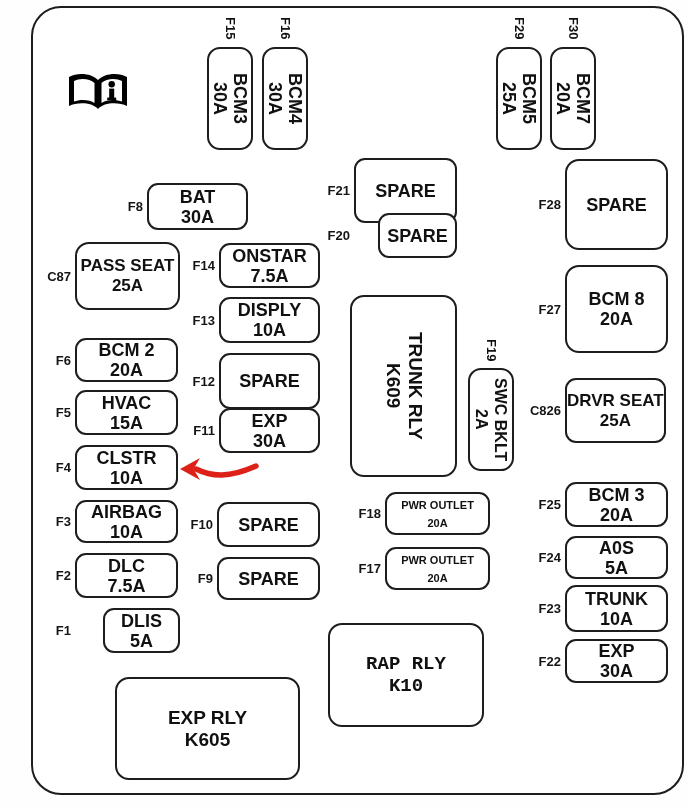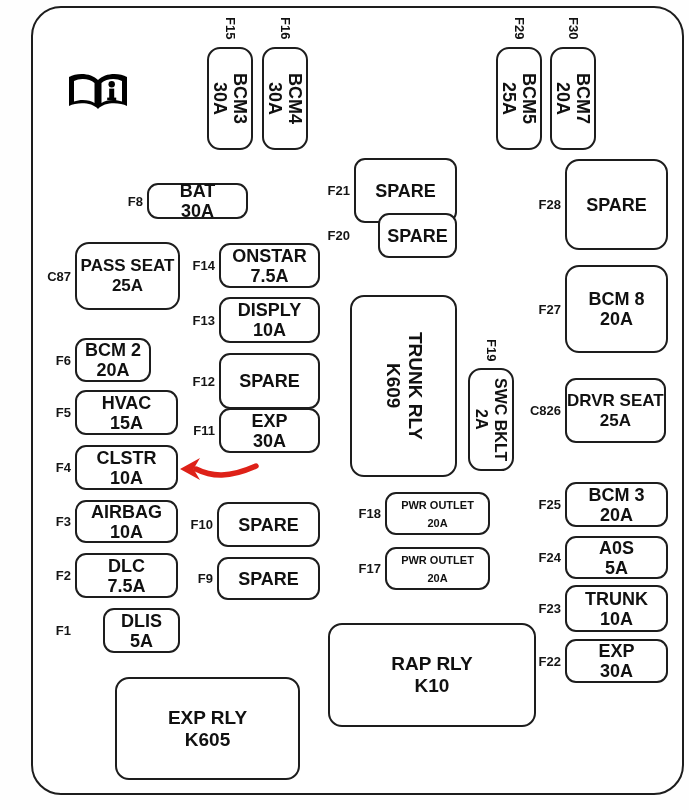--- a/index.html
+++ b/index.html
@@ -106,21 +106,21 @@
         <span>F30</span>
       </div>
     <div class="vbox">
       <div class="vtext">
           <span>BCM7</span>
           <span>20A</span>
         </div>
     </div>
   </div>
 
-  <div class="hfuse" style="left:103px;top:183px;width:145px;height:36px;">
+  <div class="hfuse" style="left:103px;top:183px;width:145px;height:47px;">
     <div class="flabel">F8</div>
     <div class="fbox">
         <span>BAT</span>
         <span>30A</span>
       </div>
   </div>
   <div class="hfuse" style="left:31px;top:242px;width:149px;height:68px;">
     <div class="flabel">C87</div>
     <div class="fbox wide9 bigrad">
         <span>PASS SEAT</span>
@@ -134,21 +134,21 @@
         <span>7.5A</span>
       </div>
   </div>
   <div class="hfuse" style="left:175px;top:297px;width:145px;height:46px;">
     <div class="flabel">F13</div>
     <div class="fbox">
         <span>DISPLY</span>
         <span>10A</span>
       </div>
   </div>
-  <div class="hfuse" style="left:31px;top:338px;width:120px;height:44px;">
+  <div class="hfuse" style="left:31px;top:338px;width:147px;height:44px;">
     <div class="flabel">F6</div>
     <div class="fbox">
         <span>BCM 2</span>
         <span>20A</span>
       </div>
   </div>
   <div class="hfuse" style="left:175px;top:353px;width:145px;height:56px;">
     <div class="flabel">F12</div>
     <div class="fbox">
         <span>SPARE</span>
@@ -249,21 +249,21 @@
       </div>
   </div>
   <div class="hfuse" style="left:341px;top:547px;width:149px;height:43px;">
     <div class="flabel">F17</div>
     <div class="fbox sm">
         <span>PWR OUTLET</span>
         <span>20A</span>
       </div>
   </div>
 
-  <div class="relay" style="left:328px;top:623px;width:208px;height:104px;">
+  <div class="relay" style="left:328px;top:623px;width:156px;height:104px;font-family:Liberation Mono, monospace;">
     <span>RAP RLY</span>
       <span>K10</span>
   </div>
   <div class="relay" style="left:115px;top:677px;width:185px;height:103px;justify-content:center;">
     <span>EXP RLY</span>
       <span>K605</span>
   </div>
 
   <div class="hfuse" style="left:521px;top:159px;width:147px;height:91px;">
     <div class="flabel">F28</div>

